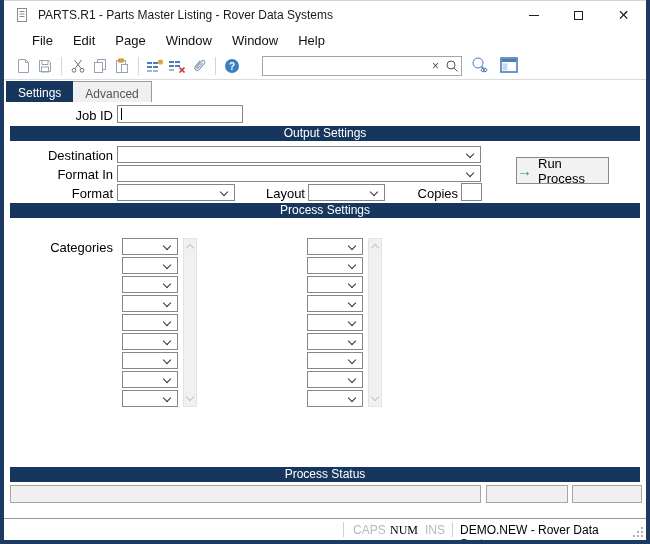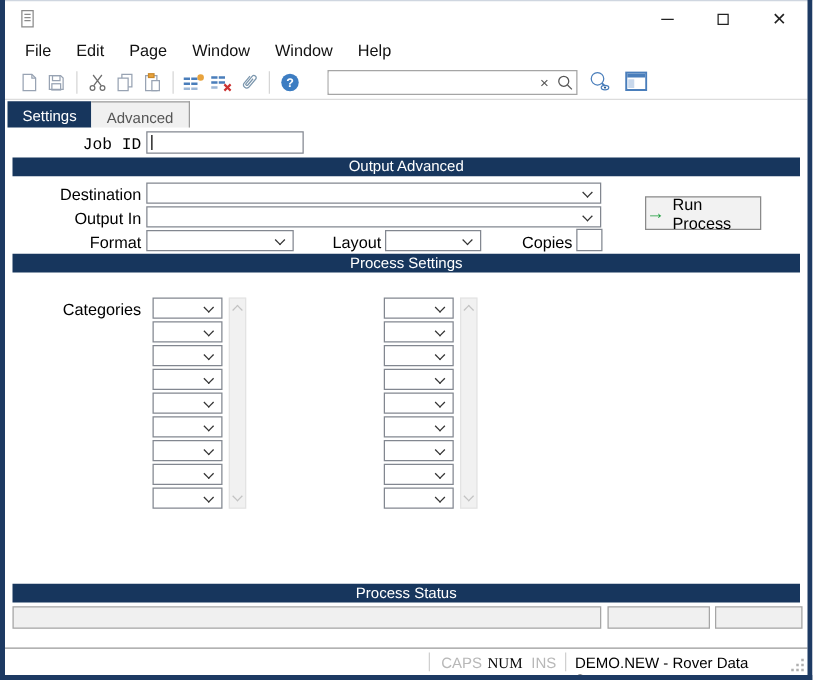--- a/index.html
+++ b/index.html
@@ -17,21 +17,21 @@
   .titlebar { position:absolute; left:4px; top:1px; right:4px; height:28px; background:#fff; display:flex; align-items:center; }
   .titlebar .doc-ic { margin-left:10px; width:16px; height:16px; }
   .titlebar .title { margin-left:8px; font-size:12px; color:#1a1a1a; }
   .win-btns { margin-left:auto; display:flex; }
   .win-btn { width:45px; height:28px; display:flex; align-items:center; justify-content:center; cursor:default; }
   .glyph-min { width:10px; height:1px; background:#222; }
   .glyph-max { width:9px; height:9px; border:1px solid #222; }
   .glyph-close { font-size:14px; color:#222; line-height:1; }
 
   
-  .menubar { position:absolute; left:4px; top:29px; right:4px; height:23px; background:#fff; display:flex; align-items:center; padding-left:6px; }
+  .menubar { position:absolute; left:4px; top:29px; right:4px; height:23px; background:#fff; display:flex; align-items:center; padding-left:18px; }
   .menu-item { font-size:13px; color:#111; padding:3px 10px; }
 
   
   .toolbar { position:absolute; left:4px; top:52px; right:4px; height:28px; background:#fff; border-bottom:1px solid #dcdcdc; display:flex; align-items:center; padding-left:8px; }
   .tb-ic { width:22px; height:20px; display:flex; align-items:center; justify-content:center; }
   .tb-sep { width:1px; height:18px; background:#d6d6d6; margin:0 5px; }
   .search-wrap { position:absolute; left:258px; top:4px; width:200px; height:20px; border:1px solid #a5a5a5; background:#fff; display:flex; align-items:center; }
   .search-input { border:none; outline:none; flex:1; height:16px; font-size:12px; padding-left:4px; font-family:"Liberation Sans",sans-serif; min-width:0; }
   .search-clear { color:#555; font-size:12px; padding:0 4px; }
   .tb-right { position:absolute; left:464px; top:3px; display:flex; align-items:center; gap:8px; }
@@ -81,20 +81,21 @@
   <div class="frame top"></div>
   <div class="frame left"></div>
   <div class="frame right"></div>
   <div class="frame bottom"></div>
 
   <div class="titlebar">
     <svg class="doc-ic" viewBox="0 0 16 16" fill="none" stroke="#8a8a8a">
         <rect x="3.5" y="1.5" width="9" height="13" fill="#fff"></rect>
         <path d="M5.5 4.5 h5 M5.5 7 h5 M5.5 9.5 h5"></path>
       </svg>
+    <span class="title">PARTS.R1 - Parts Master Listing - Rover Data Systems</span>
     <div class="win-btns">
       <div class="win-btn">
           <span class="glyph-min"></span>
         </div>
       <div class="win-btn">
           <span class="glyph-max"></span>
         </div>
       <div class="win-btn">
           <span class="glyph-close">✕</span>
         </div>
@@ -214,33 +215,33 @@
           </svg>
       </span>
     </div>
   </div>
 
   <div class="tabstrip">
     <div class="tab active">Settings</div>
     <div class="tab inactive">Advanced</div>
   </div>
 
-  <div class="lbl" style="left:0;top:108px;width:113px;font-family:Liberation Mono, monospace;">Job ID</div>
+  <div class="lbl" style="left:0;top:108px;width:113px;">Job ID</div>
   <div class="field" style="left:117px;top:105px;width:126px;height:18px;">
     <span class="caret"></span>
   </div>
 
-  <div class="sect-hdr" style="top:126px;">Output Advanced</div>
+  <div class="sect-hdr" style="top:126px;">Output Settings</div>
 
   <div class="lbl" style="left:0;top:148px;width:113px;">Destination</div>
   <div class="dd" style="left:117px;top:146px;width:364px;">
       <span class="chev"></span>
     </div>
 
-  <div class="lbl" style="left:0;top:167px;width:113px;">Output In</div>
+  <div class="lbl" style="left:0;top:167px;width:113px;">Format In</div>
   <div class="dd" style="left:117px;top:165px;width:364px;">
       <span class="chev"></span>
     </div>
 
   <div class="lbl" style="left:0;top:186px;width:113px;">Format</div>
   <div class="dd" style="left:117px;top:184px;width:118px;">
       <span class="chev"></span>
     </div>
 
   <div class="lbl" style="left:230px;top:186px;width:75px;">Layout</div>

